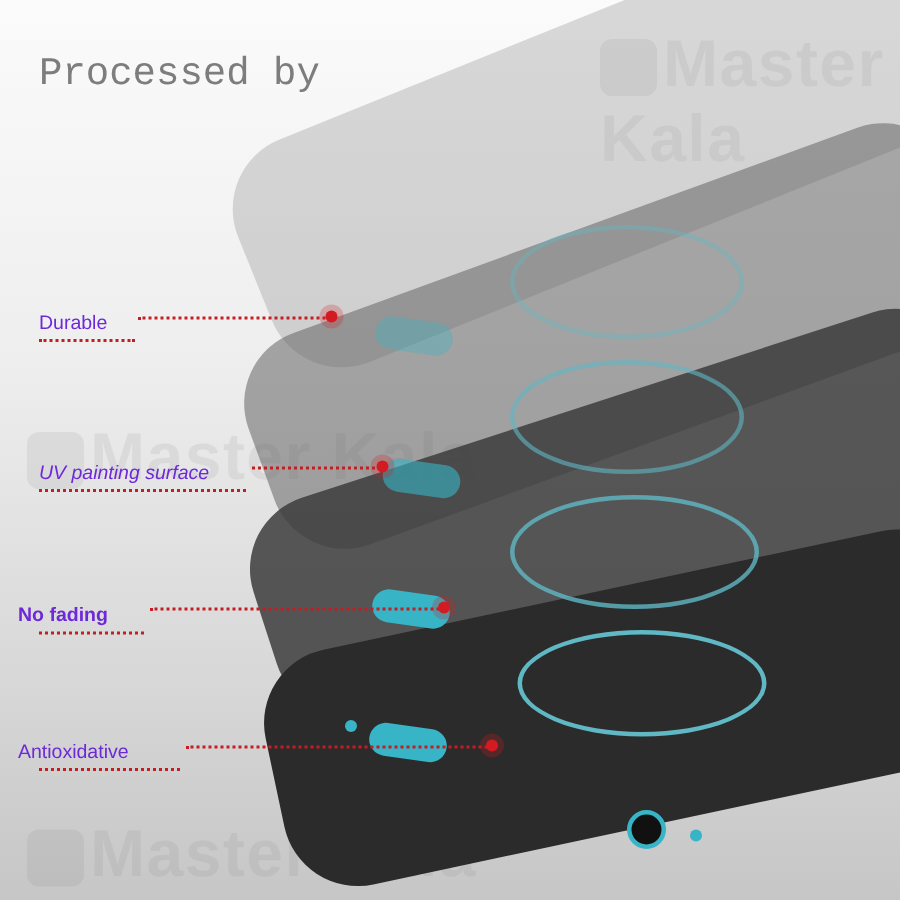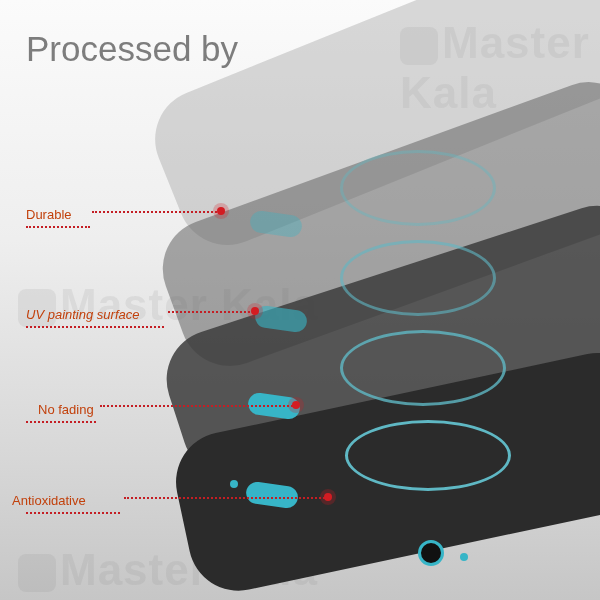--- a/index.html
+++ b/index.html
@@ -1,27 +1,27 @@
 <!DOCTYPE html>
 <html><head>
 <meta charset="utf-8">
 <style>
   html, body { margin:0; padding:0; }
   body { width:600px; height:600px; overflow:hidden; position:relative;
     background: linear-gradient(180deg, #fbfbfb 0%, #eeeeee 40%, #d8d8d8 75%, #c6c6c6 100%);
     font-family: "Liberation Sans", sans-serif; }
-  .title { position:absolute; left:26px; top:30px; font-size:35px; line-height:38px; }
+  .title { position:absolute; left:26px; top:30px; font-size:26px; line-height:38px;font-family:Liberation Mono, monospace; }
   .title .l1 { color:#7d7d7d; }
   .title .l2 { color:#111; }
   .wm { position:absolute; font-weight:bold; font-size:44px; color:rgba(120,120,120,0.12); letter-spacing:1px; }
   .wm .m { display:inline-block; width:38px; height:38px; border-radius:8px; background:rgba(120,120,120,0.12); margin-right:4px; vertical-align:middle; }
   .lens { position:absolute; border-radius:50%; border:3px solid #5fb8c4; }
   .btn { position:absolute; width:52px; height:22px; border-radius:11px; background:#37b5c7; transform:rotate(8deg); }
   .hole { position:absolute; width:8px; height:8px; border-radius:50%; background:#37b5c7; }
-  .label { position:absolute; font-size:13px; color:#c2410c; }
+  .label { position:absolute; font-size:13px; color:#6d28d9; }
   .line { position:absolute; border-top:2px dotted #c41e24; height:0; }
   .dot { position:absolute; width:8px; height:8px; border-radius:50%; background:#d31c22; box-shadow:0 0 0 4px rgba(211,28,34,0.25); }
 </style>
 </head>
 <body>
 
 <div class="wm" style="left:400px;top:18px;"><span class="m"></span><span>Master Kala</span></div>
 <div class="wm" style="left:18px;top:280px;"><span class="m"></span><span>Master Kala</span></div>
 <div class="wm" style="left:18px;top:545px;"><span class="m"></span><span>Master Kala</span></div>
 
@@ -50,21 +50,21 @@
 <span class="label" style="left:26px;top:207px;">Durable</span>
 <div class="line" style="left:26px;top:226px;width:64px;"></div>
 <div class="line" style="left:92px;top:211px;width:128px;"></div>
 <div class="dot" style="left:217px;top:207px;"></div>
 
 <span class="label" style="left:26px;top:307px;font-style:italic;">UV painting surface</span>
 <div class="line" style="left:26px;top:326px;width:138px;"></div>
 <div class="line" style="left:168px;top:311px;width:86px;"></div>
 <div class="dot" style="left:251px;top:307px;"></div>
 
-<span class="label" style="left:38px;top:402px;">No fading</span>
+<span class="label" style="left:12px;top:402px;font-weight:bold;">No fading</span>
 <div class="line" style="left:26px;top:421px;width:70px;"></div>
 <div class="line" style="left:100px;top:405px;width:196px;"></div>
 <div class="dot" style="left:292px;top:401px;"></div>
 
 <span class="label" style="left:12px;top:493px;">Antioxidative</span>
 <div class="line" style="left:26px;top:512px;width:94px;"></div>
 <div class="line" style="left:124px;top:497px;width:204px;"></div>
 <div class="dot" style="left:324px;top:493px;"></div>
 
 </body></html>

